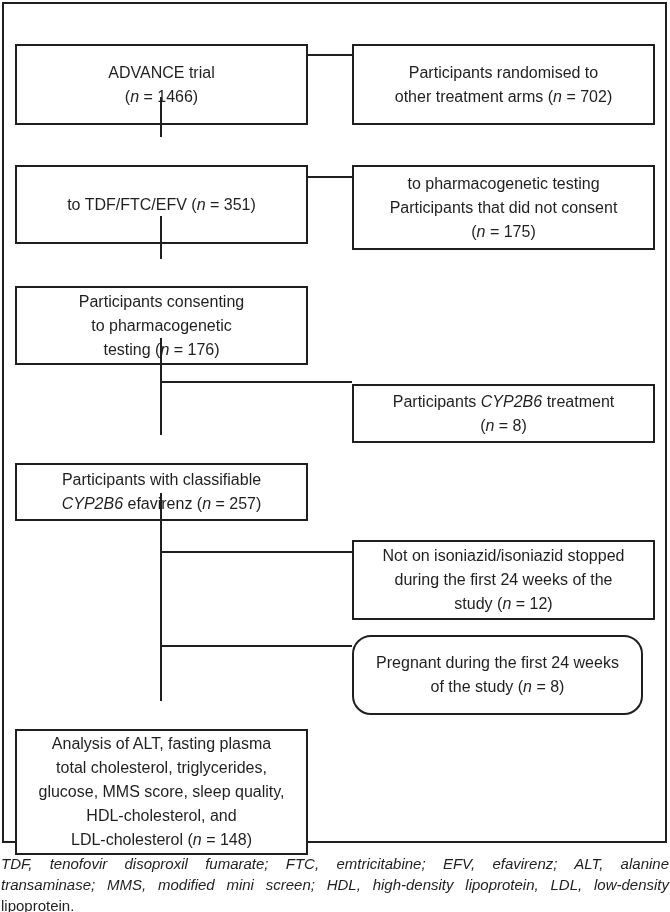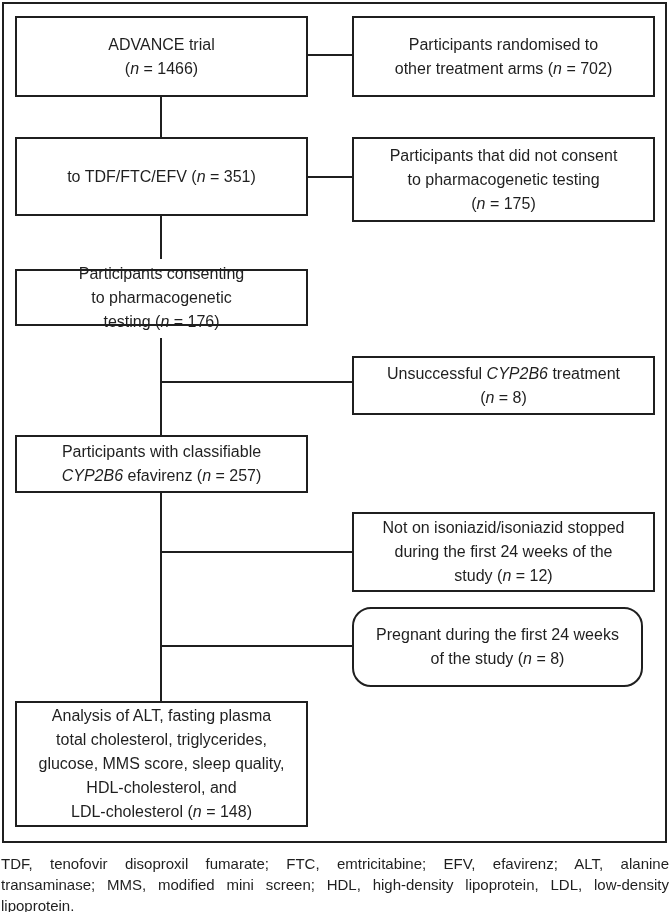--- a/index.html
+++ b/index.html
@@ -14,28 +14,28 @@
     font-family:"Liberation Sans",sans-serif;color:var(--text);
     overflow:hidden;
   }
   .frame{
     position:absolute;left:2px;top:2px;width:665px;height:841px;
     border:2px solid var(--line);background:transparent;
   }
   .fbox{
     position:absolute;border:2px solid var(--line);background:var(--bg);
     display:flex;flex-direction:column;justify-content:center;align-items:center;
-    text-align:center;font-size:16px;line-height:24px;padding:2px 4px;
+    text-align:center;font-size:16px;line-height:24px;padding:2px 4px;margin-top:28px;
   }
   .fbox .line{white-space:nowrap;}
   .fbox i{font-style:italic;}
   
   .box-l1{left:15px;top:16px;width:293px;height:81px;}
   .box-l2{left:15px;top:137px;width:293px;height:79px;}
-  .box-l3{left:15px;top:269px;width:293px;height:57px;}
+  .box-l3{left:15px;top:258px;width:293px;height:79px;}
   .box-l4{left:15px;top:435px;width:293px;height:58px;}
   .box-l5{left:15px;top:701px;width:293px;height:126px;}
   
   .box-r1{left:352px;top:16px;width:303px;height:81px;}
   .box-r2{left:352px;top:137px;width:303px;height:85px;}
   .box-r3{left:352px;top:356px;width:303px;height:59px;}
   .box-r4{left:352px;top:512px;width:303px;height:80px;}
   .box-r5{left:352px;top:607px;width:291px;height:80px;border-radius:19px;}
   
   .conn{position:absolute;background:var(--line);}
@@ -46,21 +46,21 @@
   .h1{left:307px;top:54px;width:45px;height:2px;}
   .h2{left:307px;top:176px;width:45px;height:2px;}
   .h3{left:161px;top:381px;width:191px;height:2px;}
   .h4{left:161px;top:551px;width:191px;height:2px;}
   .h5{left:161px;top:645px;width:191px;height:2px;}
   
   .footnote{
     position:absolute;left:1px;top:853px;width:668px;
     font-size:15px;line-height:21px;color:var(--text);
   }
-  .fn-line.just{text-align:justify;text-align-last:justify;}
+  .fn-line.just{text-align:justify;text-align-last:justify;font-style:italic;}
   .fn-line.last{text-align:left;}
 </style>
 </head>
 <body>
 
 <div class="frame"></div>
 
 <div class="fbox box-l1">
     <div class="line"><span>ADVANCE trial</span></div>
     <div class="line"><span>(</span><i>n</i><span> = 1466)</span></div>
@@ -83,26 +83,26 @@
     <div class="line"><span>glucose, MMS score, sleep quality,</span></div>
     <div class="line"><span>HDL-cholesterol, and</span></div>
     <div class="line"><span>LDL-cholesterol (</span><i>n</i><span> = 148)</span></div>
   </div>
 
 <div class="fbox box-r1">
     <div class="line"><span>Participants randomised to</span></div>
     <div class="line"><span>other treatment arms (</span><i>n</i><span> = 702)</span></div>
   </div>
 <div class="fbox box-r2">
+    <div class="line"><span>to pharmacogenetic testing</span></div>
     <div class="line"><span>Participants that did not consent</span></div>
-    <div class="line"><span>to pharmacogenetic testing</span></div>
     <div class="line"><span>(</span><i>n</i><span> = 175)</span></div>
   </div>
 <div class="fbox box-r3">
-    <div class="line"><span>Unsuccessful </span><i>CYP2B6</i><span> treatment</span></div>
+    <div class="line"><span>Participants </span><i>CYP2B6</i><span> treatment</span></div>
     <div class="line"><span>(</span><i>n</i><span> = 8)</span></div>
   </div>
 <div class="fbox box-r4">
     <div class="line"><span>Not on isoniazid/isoniazid stopped</span></div>
     <div class="line"><span>during the first 24 weeks of the</span></div>
     <div class="line"><span>study (</span><i>n</i><span> = 12)</span></div>
   </div>
 <div class="fbox box-r5">
     <div class="line"><span>Pregnant during the first 24 weeks</span></div>
     <div class="line"><span>of the study (</span><i>n</i><span> = 8)</span></div>

